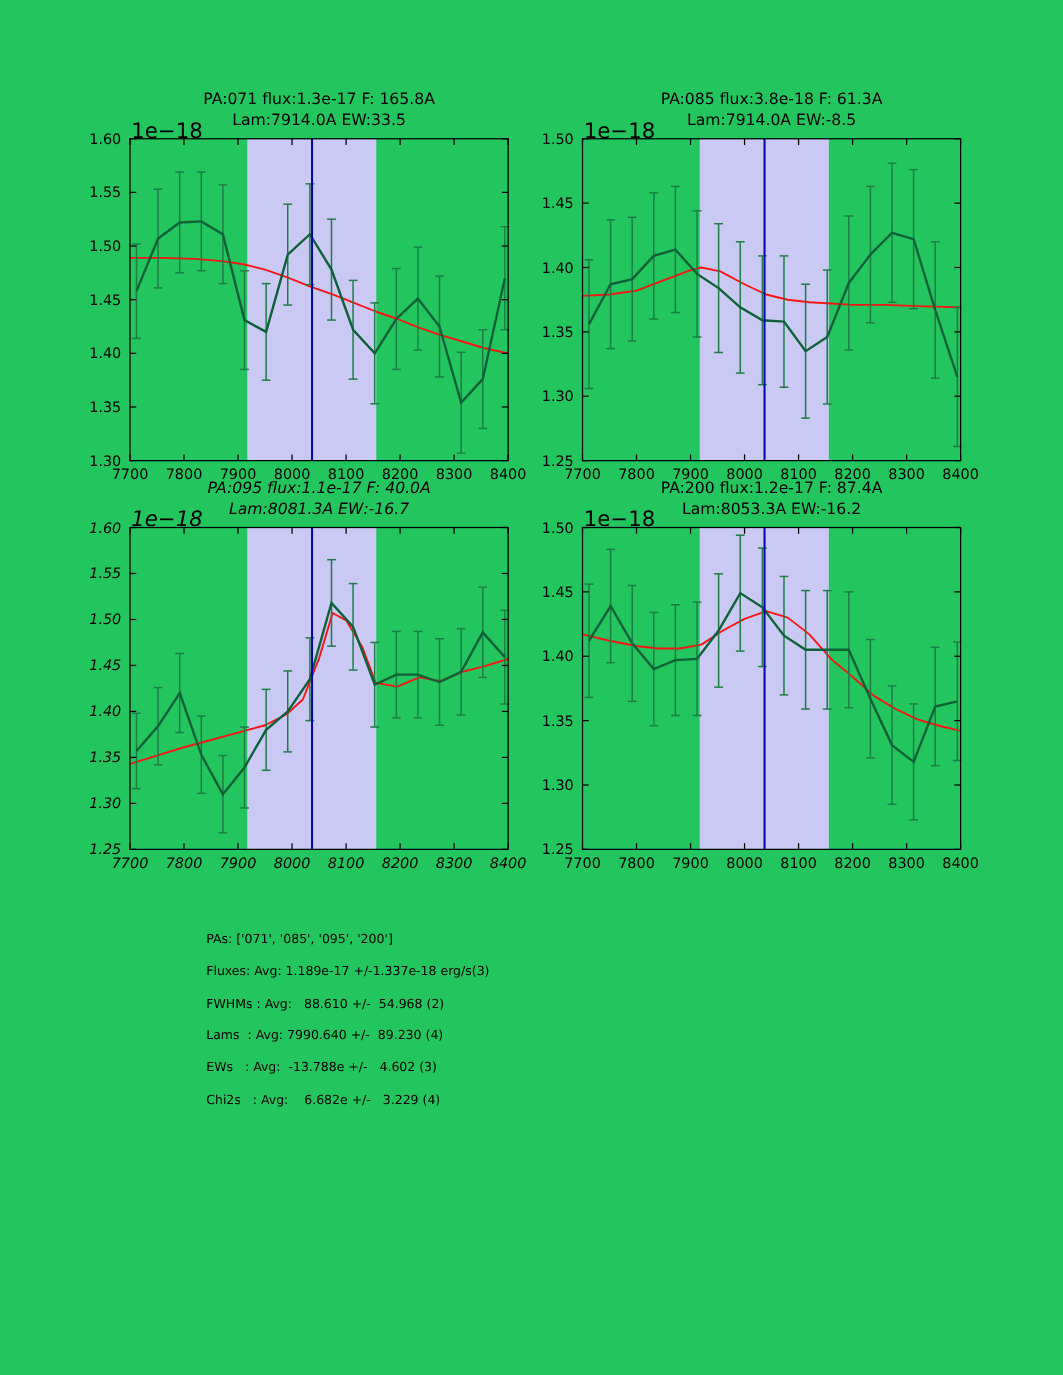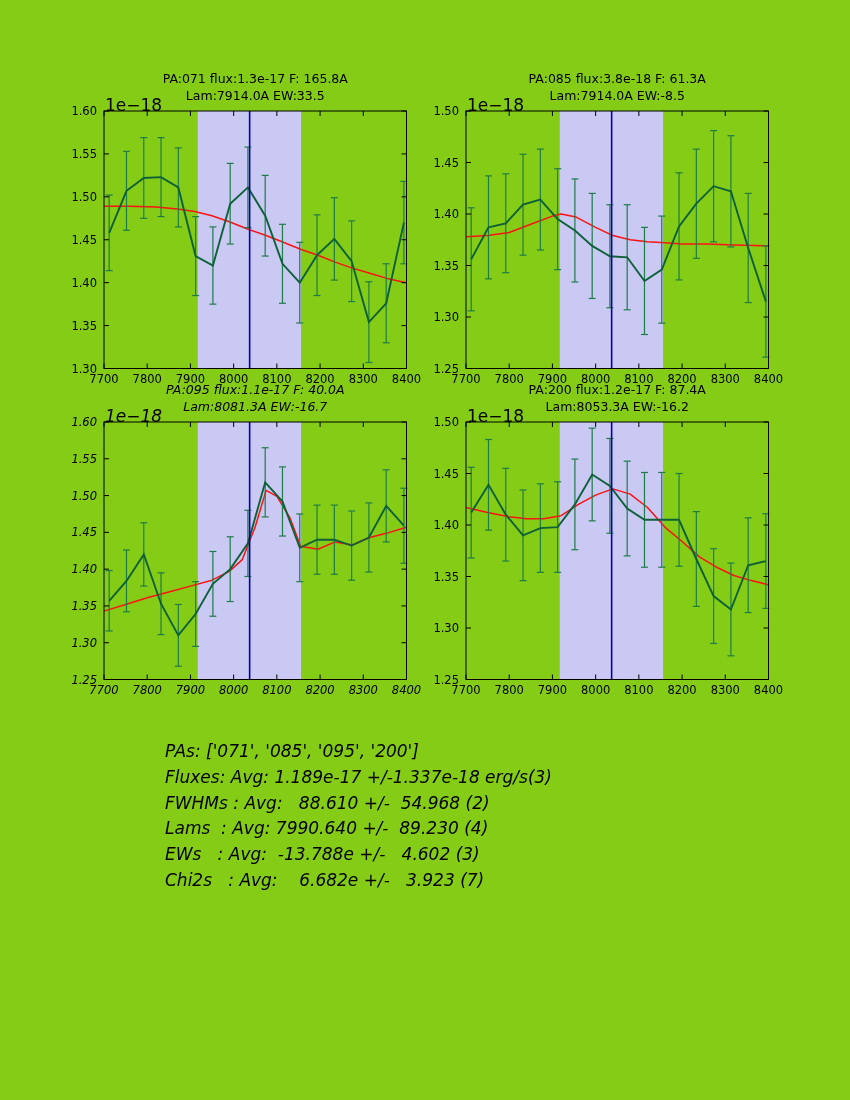--- a/index.html
+++ b/index.html
@@ -1,29 +1,29 @@
 <!DOCTYPE html>
 <html><head>
 <meta charset="utf-8">
 <style>
   html,body{margin:0;padding:0;background:#fff;}
   body{width:850px;height:1100px;position:relative;font-family:"DejaVu Sans",sans-serif;color:#000;}
-  .figure{position:absolute;left:0;top:0;width:850px;height:1100px;background:#84cc16;}
+  .figure{position:absolute;left:0;top:0;width:850px;height:1100px;background:#22c55e;}
   .subplot{position:absolute;width:302.5px;height:257.5px;}
   .sp0{left:104px;top:111px;}
   .sp1{left:466px;top:111px;}
   .sp2{left:104px;top:422px;font-style:italic;}
   .sp3{left:466px;top:422px;}
   .sp-title{position:absolute;left:-30px;right:-30px;top:-40px;text-align:center;
             font-size:12.5px;line-height:16.5px;white-space:nowrap;}
   .offset{position:absolute;left:1px;top:-16px;font-size:17px;}
   svg.plot{position:absolute;left:0;top:0;width:302.5px;height:257.5px;overflow:visible;display:block;}
   svg text{font-family:"DejaVu Sans",sans-serif;fill:#000;}
   .stats{position:absolute;left:165px;top:739px;}
-  .stats-line{font-size:17px;line-height:25.8px;white-space:pre;font-style:italic;}
+  .stats-line{font-size:10px;line-height:25.8px;white-space:pre;}
 </style>
 </head>
 <body>
 
 <div class="figure">
 
   <div class="subplot sp0">
     <div class="sp-title">
       <div>PA:071 flux:1.3e-17 F: 165.8A</div>
       <div>Lam:7914.0A EW:33.5</div>
@@ -475,16 +475,16 @@
         <rect x="0" y="0" width="302.5" height="257.5" fill="none" stroke="#000000" stroke-width="1"></rect>
       </svg>
   </div>
 
   <div class="stats">
     <div class="stats-line">PAs: ['071', '085', '095', '200']</div>
     <div class="stats-line">Fluxes: Avg: 1.189e-17 +/-1.337e-18 erg/s(3)</div>
     <div class="stats-line">FWHMs : Avg:   88.610 +/-  54.968 (2)</div>
     <div class="stats-line">Lams  : Avg: 7990.640 +/-  89.230 (4)</div>
     <div class="stats-line">EWs   : Avg:  -13.788e +/-   4.602 (3)</div>
-    <div class="stats-line">Chi2s   : Avg:    6.682e +/-   3.923 (7)</div>
+    <div class="stats-line">Chi2s   : Avg:    6.682e +/-   3.229 (4)</div>
   </div>
 
 </div>
 
 </body></html>

